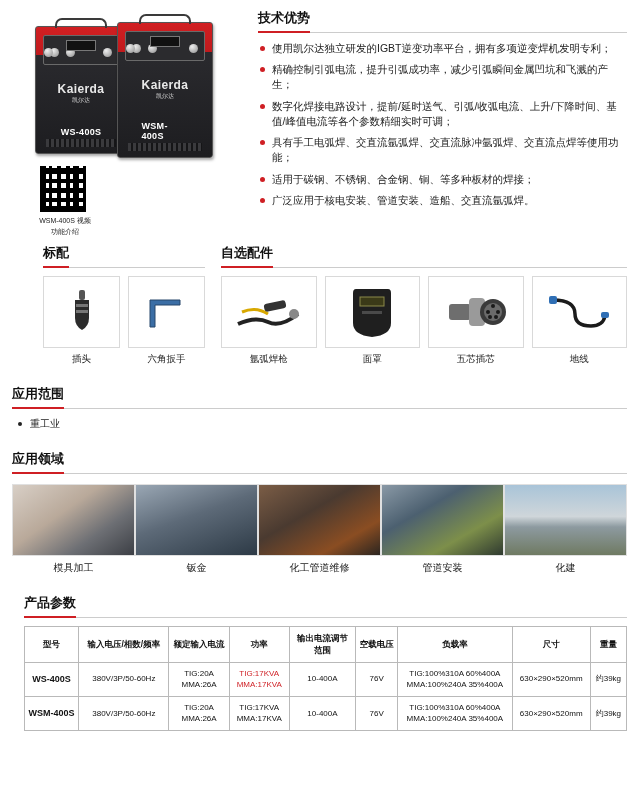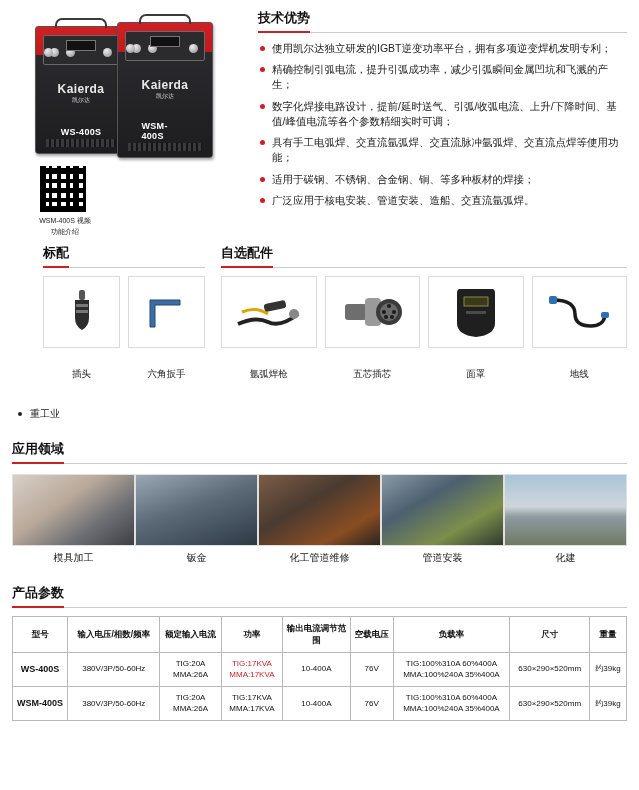--- a/index.html
+++ b/index.html
@@ -104,21 +104,21 @@
 
   
   .acc-row { display: flex; padding: 6px 12px 0 12px; gap: 16px; }
   .acc-std { width: 193px; padding-left: 31px; }
   .acc-opt { flex: 1; }
   .box-grid { display: flex; gap: 8px; margin-top: 6px; }
   .acc-card {
     flex: 1; border: 1px solid #d9d9d9; background: #fff;
     height: 72px; display: flex; align-items: center; justify-content: center;
   }
-  .acc-cap { font-size: 9.5px; text-align: center; margin-top: 20px; color: #222; }
+  .acc-cap { font-size: 9.5px; text-align: center; margin-top: 5px; color: #222; }
   .acc-item { flex: 1; }
 
   
   .ic { display: block; }
 
   
   .range { padding: 18px 12px 0 12px; }
   .range-list { margin: 8px 0 0 0; padding-left: 6px; list-style: none; }
   .range-list li { font-size: 10px; position: relative; padding-left: 12px; }
   .range-list li::before {
@@ -132,21 +132,21 @@
   .field { flex: 1; }
   .photo { width: 100%; height: 72px; border: 1px solid #e0e0e0; }
   .field-cap { font-size: 10px; text-align: center; margin-top: 5px; }
   .p1 { background: linear-gradient(145deg,#d8cfc6 0%,#b9a99a 40%,#6d6f74 70%,#3c3f45 100%); }
   .p2 { background: linear-gradient(160deg,#9aa7b4 0%,#5d6a78 45%,#2d3a46 100%); }
   .p3 { background: linear-gradient(150deg,#7b5d46 0%,#4a3a30 40%,#8a4d22 75%,#2b2520 100%); }
   .p4 { background: linear-gradient(150deg,#8a99a6 0%,#4c6070 35%,#7d8f4a 70%,#2f3a30 100%); }
   .p5 { background: linear-gradient(180deg,#a9c4d8 0%,#cfd6da 45%,#8d9aa0 60%,#6f7a62 100%); }
 
   
-  .params { padding: 18px 12px 0 12px; }
+  .params { padding: 18px 12px 0 24px; }
   table.spec {
     width: 100%; border-collapse: collapse; margin-top: 8px;
     font-size: 8px; color: #111;
   }
   table.spec th, table.spec td {
     border: 1px solid #b9b9b9; padding: 5px 3px; text-align: center;
     vertical-align: middle; line-height: 1.45;
   }
   table.spec th { font-weight: bold; font-size: 8.5px; height: 34px; }
   table.spec td { height: 34px; }
@@ -262,20 +262,31 @@
         <div class="acc-item">
           <div class="acc-card">
             <svg class="ic" width="70" height="56" viewBox="0 0 70 56">
               <path d="M4 40 q18 -8 30 -2 q12 6 30 -8" stroke="#222" stroke-width="4" fill="none"></path>
               <path d="M8 28 q14 -6 26 2" stroke="#d8a800" stroke-width="3" fill="none"></path>
               <rect x="30" y="18" width="22" height="8" rx="3" fill="#333" transform="rotate(-12 41 22)"></rect>
               <circle cx="60" cy="30" r="5" fill="#888"></circle>
             </svg>
           </div>
           <div class="acc-cap">氩弧焊枪</div>
+        </div>
+
+        <div class="acc-item">
+          <div class="acc-card">
+            <svg class="ic" width="44" height="54" viewBox="0 0 44 54">
+              <path d="M6 4 h32 q3 0 3 4 v30 q0 12 -19 14 q-19 -2 -19 -14 v-30 q0 -4 3 -4 z" fill="#1f1f1f"></path>
+              <rect x="10" y="12" width="24" height="9" fill="#3b3a18" stroke="#8c8a4a"></rect>
+              <rect x="12" y="26" width="20" height="3" fill="#4a4a4a"></rect>
+            </svg>
+          </div>
+          <div class="acc-cap">面罩</div>
         </div>
 
         <div class="acc-item">
           <div class="acc-card">
             <svg class="ic" width="62" height="40" viewBox="0 0 62 40">
               <rect x="4" y="12" width="22" height="16" rx="3" fill="#6e6e6e"></rect>
               <rect x="24" y="6" width="16" height="28" rx="4" fill="#9a9a9a"></rect>
               <circle cx="48" cy="20" r="13" fill="#3a3a3a"></circle>
               <circle cx="48" cy="20" r="9" fill="#6a6a6a"></circle>
               <circle cx="48" cy="14" r="2" fill="#1a1a1a"></circle>
@@ -283,44 +294,36 @@
               <circle cx="53" cy="20" r="2" fill="#1a1a1a"></circle>
               <circle cx="45" cy="25" r="2" fill="#1a1a1a"></circle>
               <circle cx="51" cy="25" r="2" fill="#1a1a1a"></circle>
             </svg>
           </div>
           <div class="acc-cap">五芯插芯</div>
         </div>
 
         <div class="acc-item">
           <div class="acc-card">
-            <svg class="ic" width="44" height="54" viewBox="0 0 44 54">
-              <path d="M6 4 h32 q3 0 3 4 v30 q0 12 -19 14 q-19 -2 -19 -14 v-30 q0 -4 3 -4 z" fill="#1f1f1f"></path>
-              <rect x="10" y="12" width="24" height="9" fill="#3b3a18" stroke="#8c8a4a"></rect>
-              <rect x="12" y="26" width="20" height="3" fill="#4a4a4a"></rect>
-            </svg>
-          </div>
-          <div class="acc-cap">面罩</div>
-        </div>
-
-        <div class="acc-item">
-          <div class="acc-card">
             <svg class="ic" width="64" height="44" viewBox="0 0 64 44">
               <path d="M6 10 q22 0 22 14 q0 12 16 12 q12 0 14 -10" stroke="#1b1b1b" stroke-width="3.5" fill="none"></path>
               <rect x="2" y="6" width="8" height="8" rx="2" fill="#2f6fb5"></rect>
               <rect x="54" y="22" width="8" height="6" rx="2" fill="#2f6fb5"></rect>
             </svg>
           </div>
           <div class="acc-cap">地线</div>
         </div>
       </div>
     </div>
   </div>
 
   <div class="range">
+    <div class="sec-head">
+      <div class="section-title">应用范围</div>
+    </div>
     <ul class="range-list">
       <li>重工业</li>
     </ul>
   </div>
 
   <div class="fields">
     <div class="sec-head">
       <div class="section-title">应用领域</div>
     </div>
     <div class="field-row">

